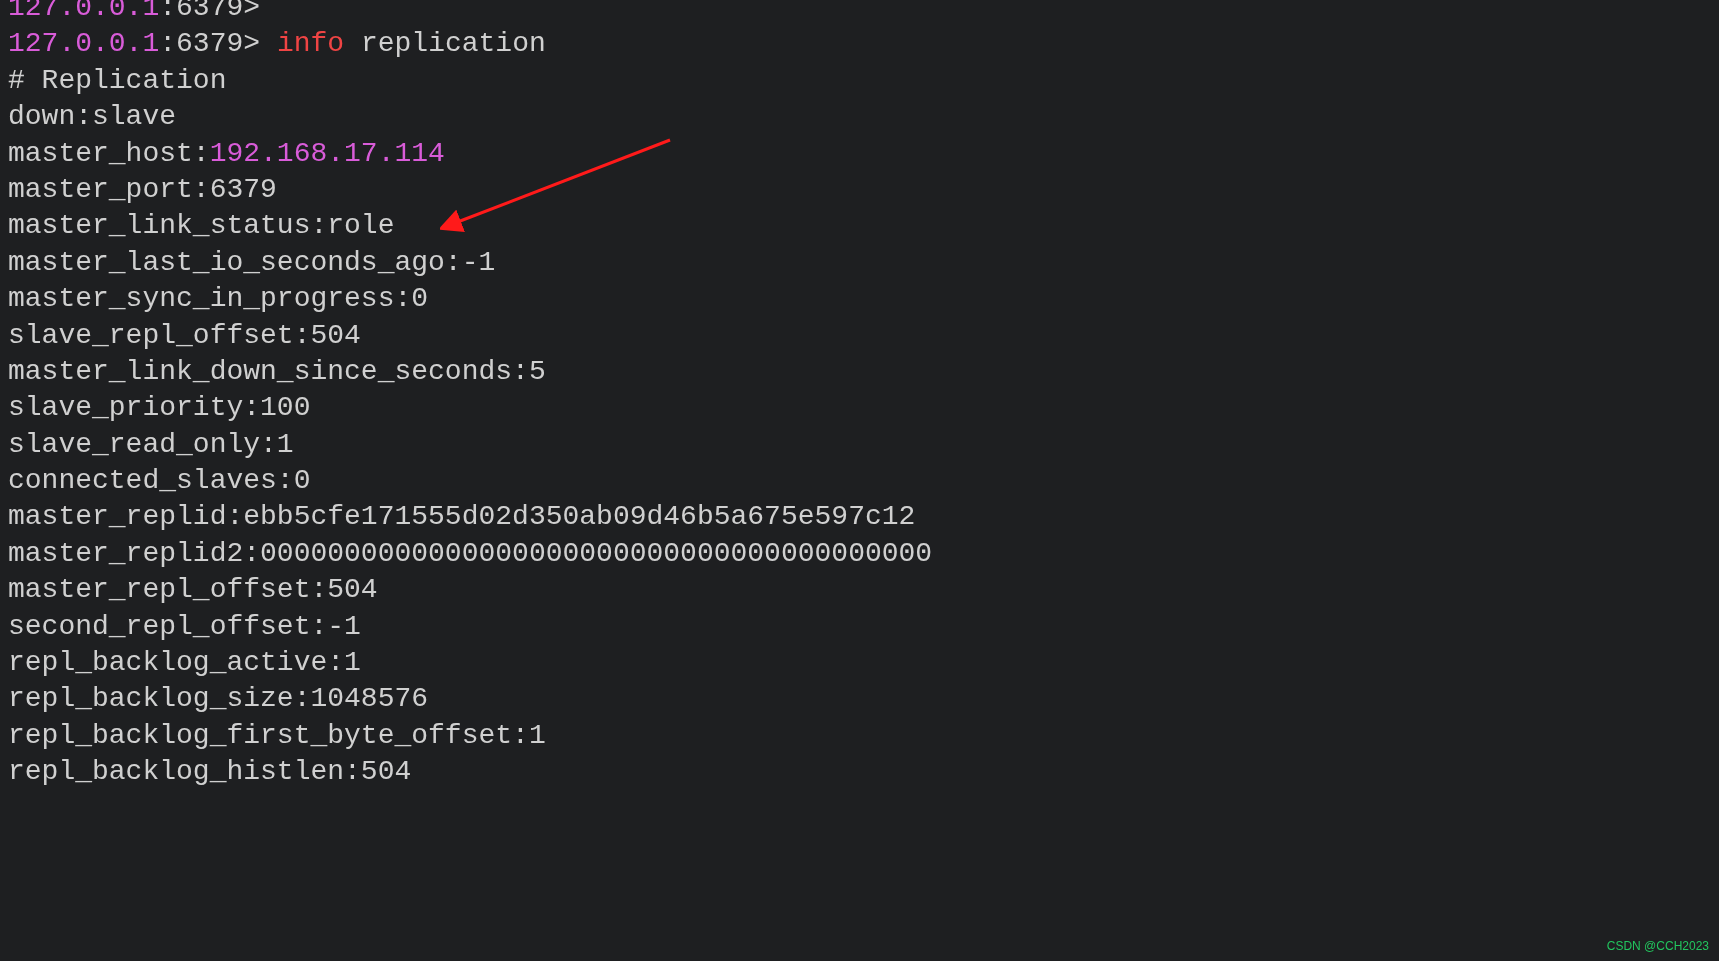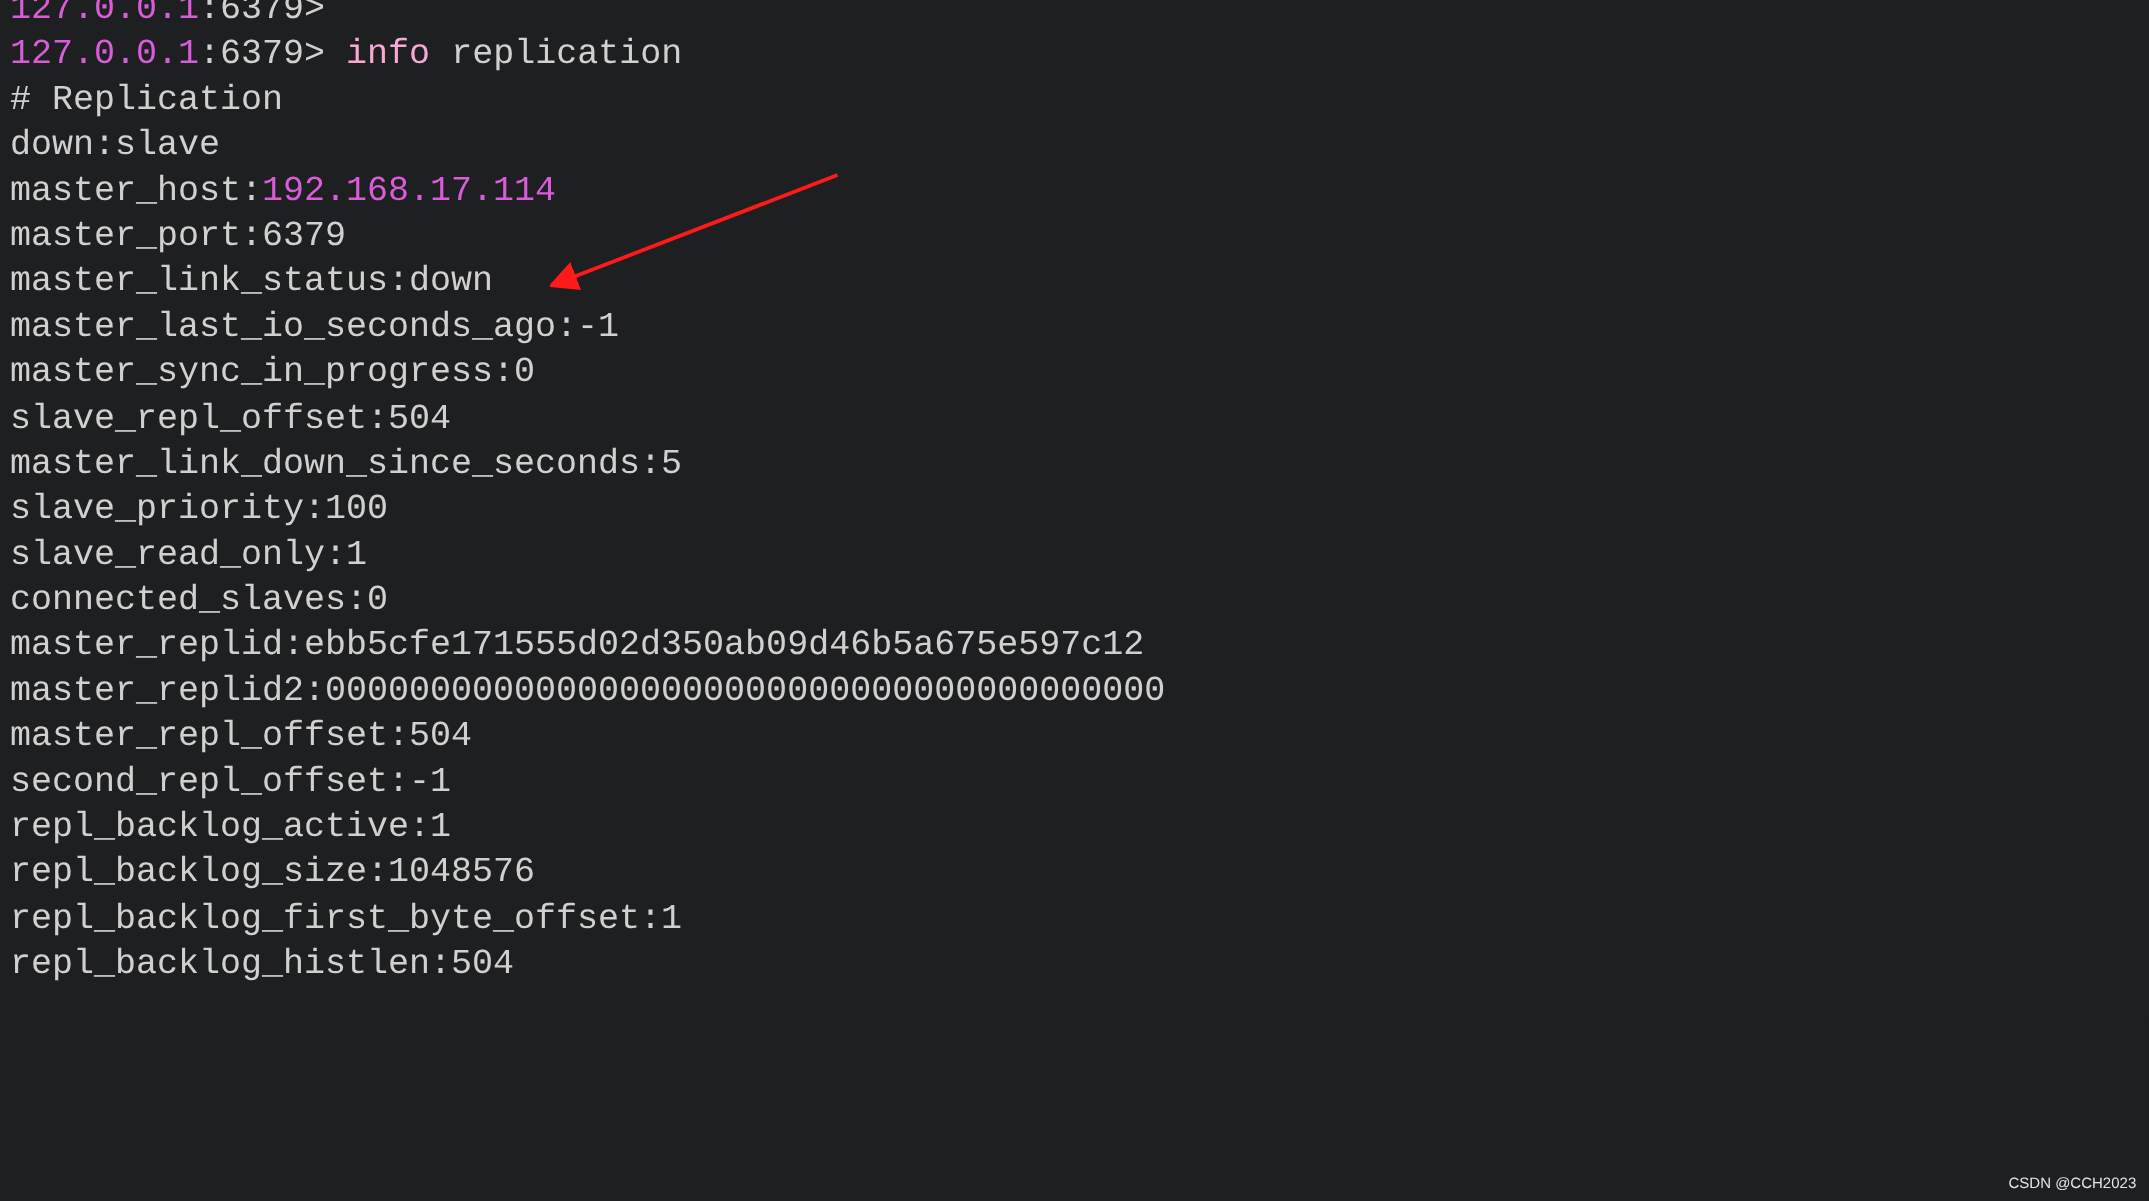--- a/index.html
+++ b/index.html
@@ -19,57 +19,57 @@
       height: 961px;
       overflow: hidden;
     }
     .line {
       white-space: pre;
     }
     .violet {
       color: #d95cd9;
     }
     .cyan {
-      color: #f9a8d4;
+      color: #ef4444;
     }
     .white {
       color: #d0d0d0;
     }
     .arrow-svg {
       position: absolute;
       left: 440px;
       top: 125px;
       pointer-events: none;
     }
     .watermark {
       position: absolute;
       bottom: 6px;
       right: 10px;
       font-size: 12px;
-      color: #e5e5e5;
+      color: #22c55e;
       font-family: Arial, sans-serif;
     }
     .top-cut {
       position: relative;
       top: -10px;
       margin-bottom: -10px;
     }
   </style>
 </head>
 <body>
 
 <div class="line top-cut"><span class="violet">127.0.0.1</span><span class="white">:</span><span class="white">6379</span><span class="white">&gt;</span></div>
 
 <div class="line"><span class="violet">127.0.0.1</span><span class="white">:</span><span class="white">6379</span><span class="white">&gt;</span><span class="white"> </span><span class="cyan">info</span><span class="white"> </span><span class="white">replication</span></div>
 
 <div class="line white"># Replication</div>
 <div class="line white">down:slave</div>
 <div class="line"><span class="white">master_host:</span><span class="violet">192.168.17.114</span></div>
 <div class="line white">master_port:6379</div>
-<div class="line white">master_link_status:down</div>
+<div class="line white">master_link_status:role</div>
 <div class="line white">master_last_io_seconds_ago:-1</div>
 <div class="line white">master_sync_in_progress:0</div>
 <div class="line white">slave_repl_offset:504</div>
 <div class="line white">master_link_down_since_seconds:5</div>
 <div class="line white">slave_priority:100</div>
 <div class="line white">slave_read_only:1</div>
 <div class="line white">connected_slaves:0</div>
 <div class="line white">master_replid:ebb5cfe171555d02d350ab09d46b5a675e597c12</div>
 <div class="line white">master_replid2:0000000000000000000000000000000000000000</div>
 <div class="line white">master_repl_offset:504</div>

